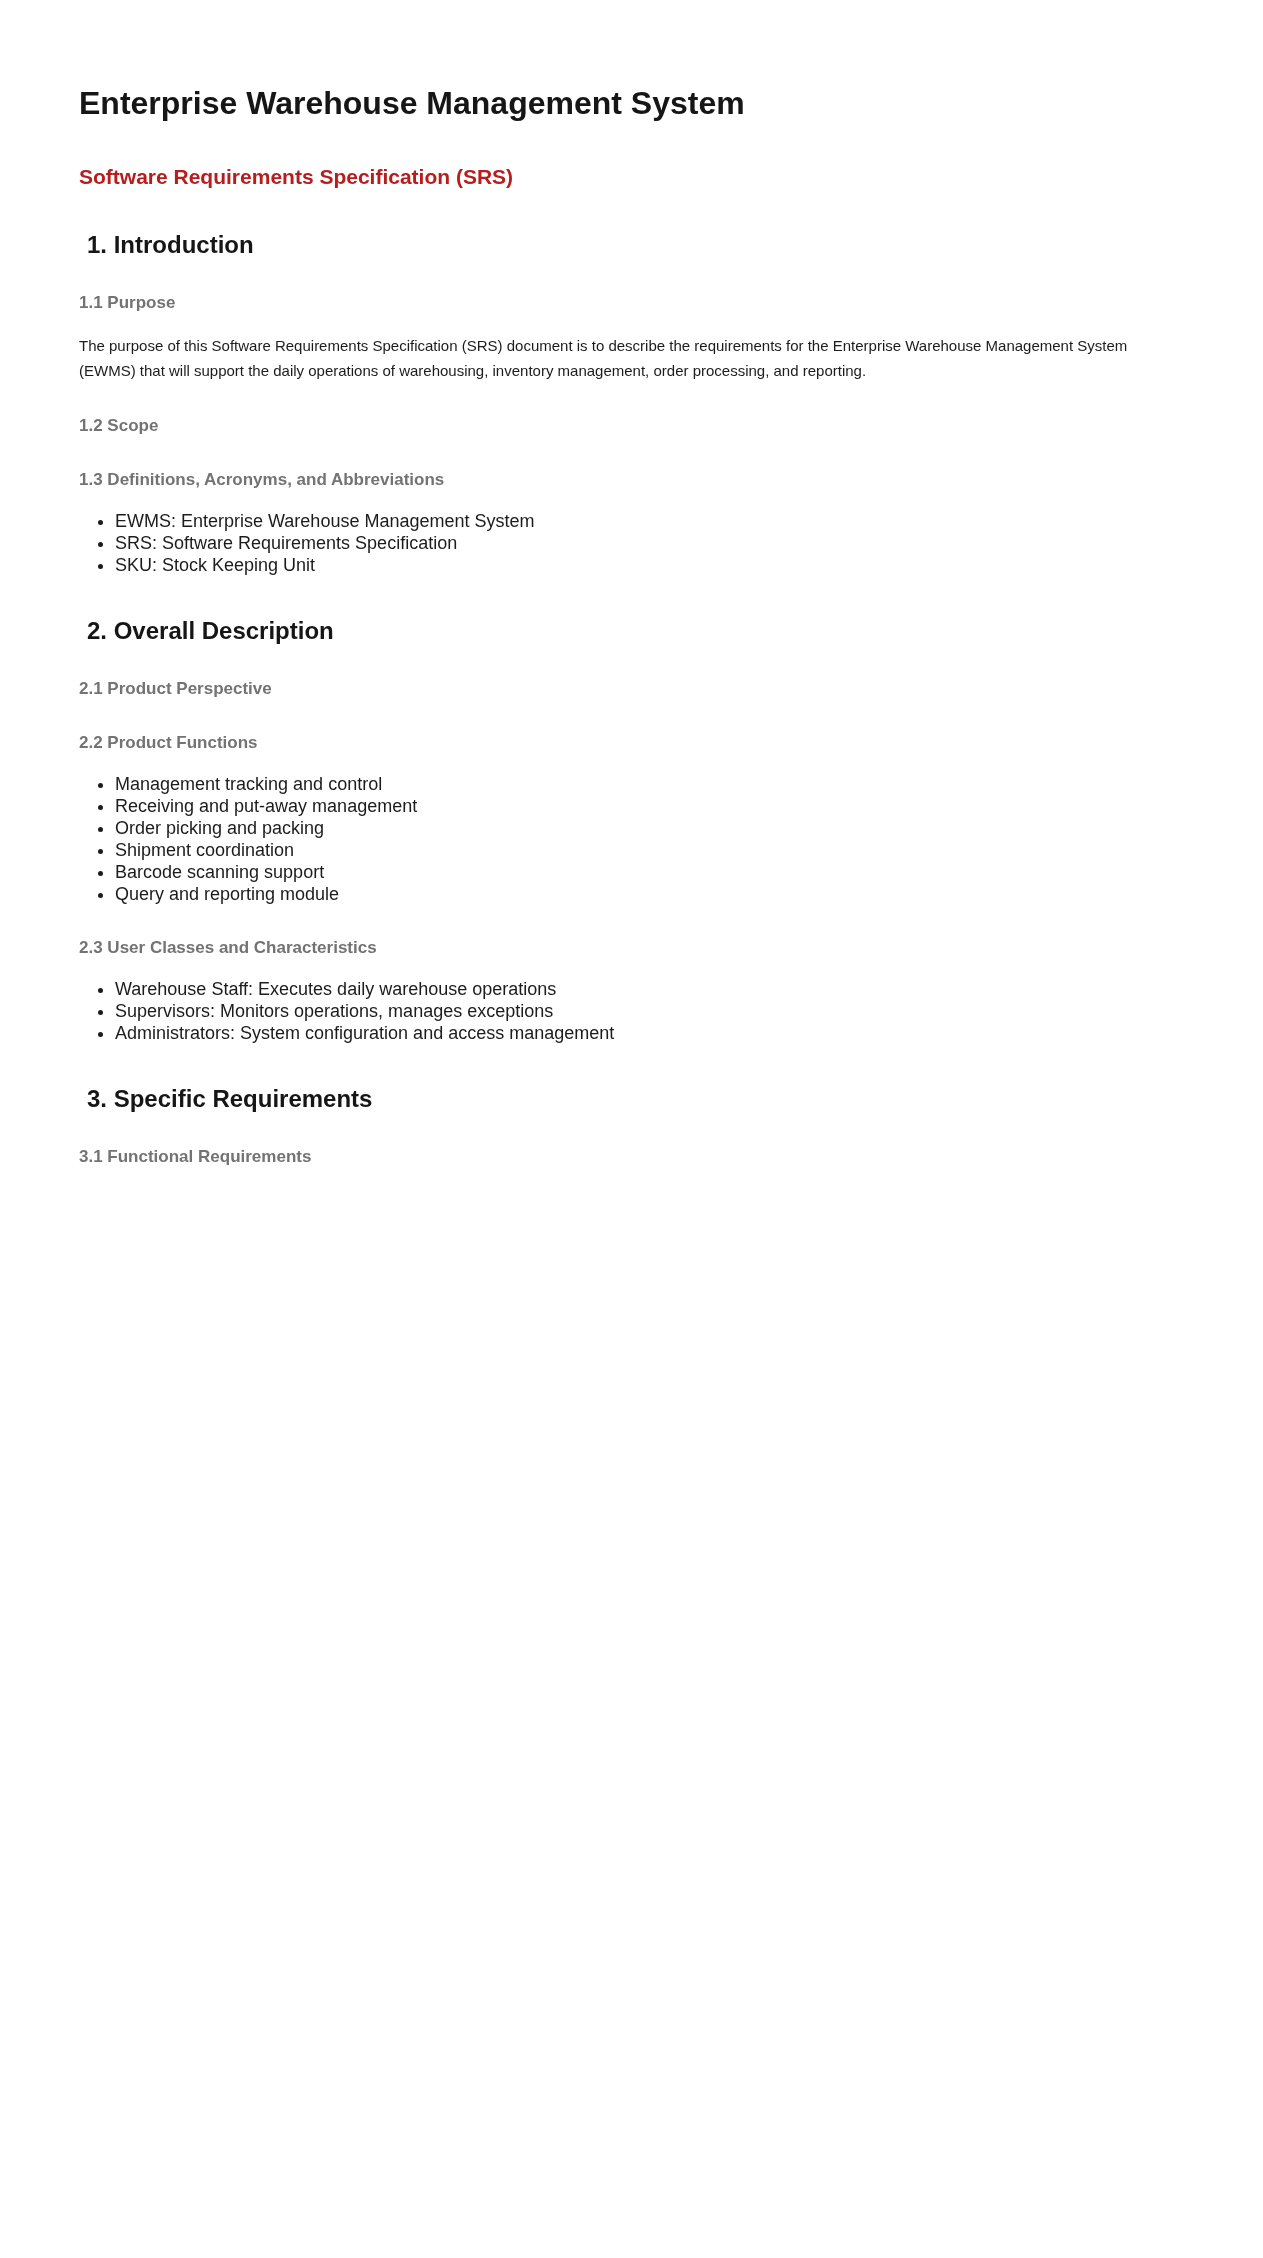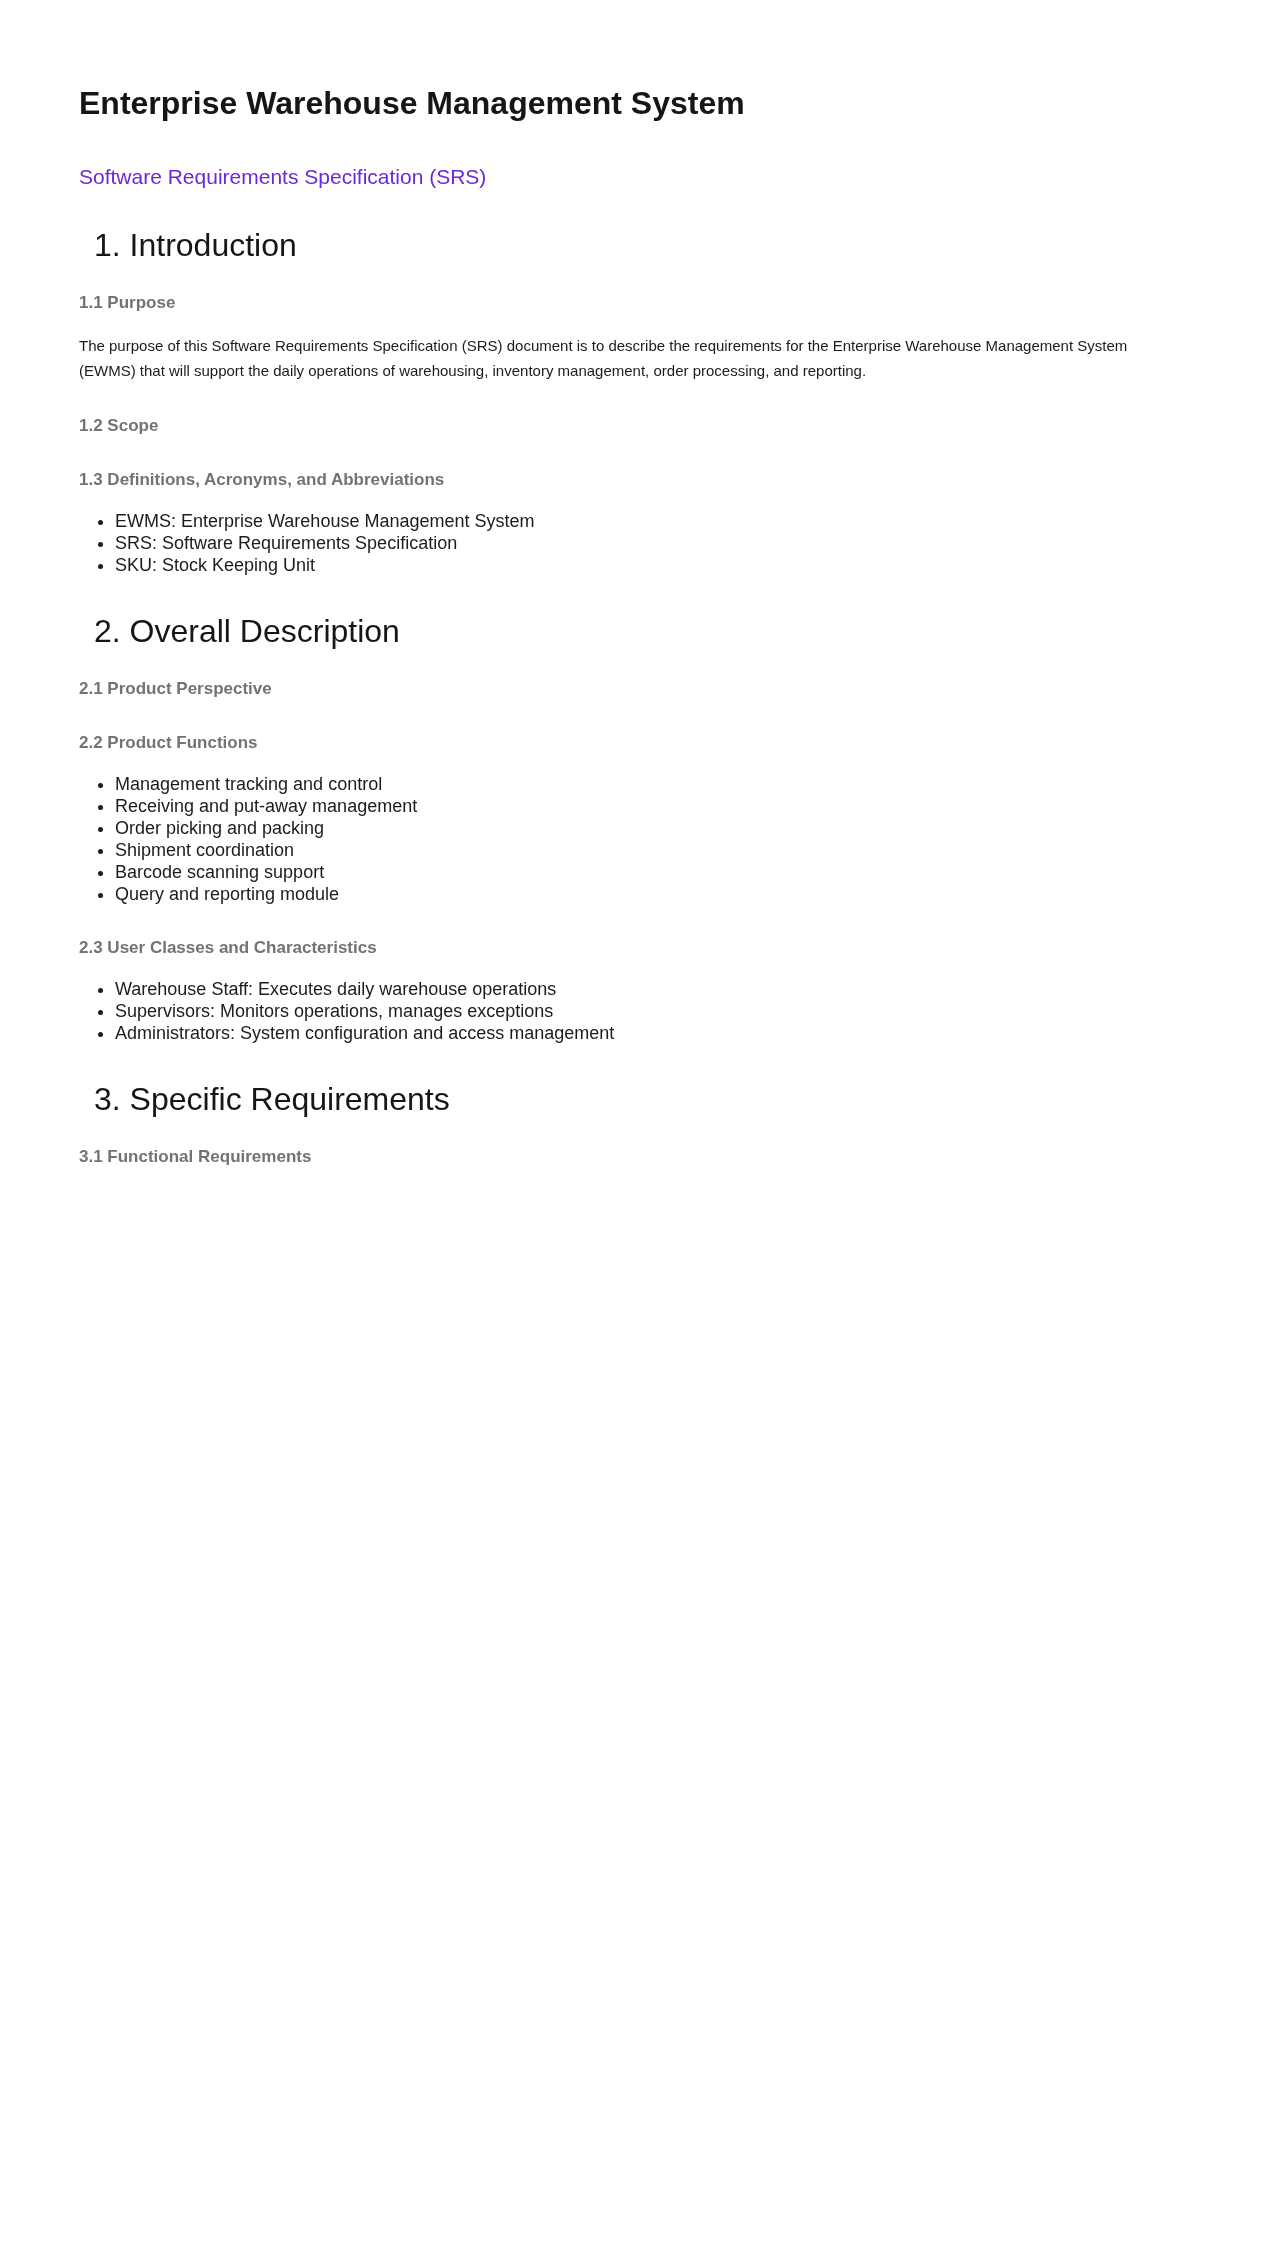--- a/index.html
+++ b/index.html
@@ -21,29 +21,29 @@
   h1.doc-title {
     font-size: 32px;
     line-height: 38px;
     font-weight: 700;
     margin: 0 0 42px 0;
     color: #161616;
   }
   h2.doc-subtitle {
     font-size: 21px;
     line-height: 26px;
-    font-weight: 400;
+    font-weight: 700;
     margin: 0 0 40px 0;
-    color: #6d28d9;
+    color: #b91c1c;
   }
   h2.section-heading {
-    font-size: 32px;
+    font-size: 24px;
     line-height: 30px;
-    font-weight: 400;
-    margin: 40px 0 32px 15px;
+    font-weight: 700;
+    margin: 40px 0 32px 8px;
     color: #161616;
   }
   h3.subsection-heading {
     font-size: 17px;
     line-height: 22px;
     font-weight: 700;
     margin: 32px 0 19px 0;
     color: #737373;
   }
   p.body-text {

